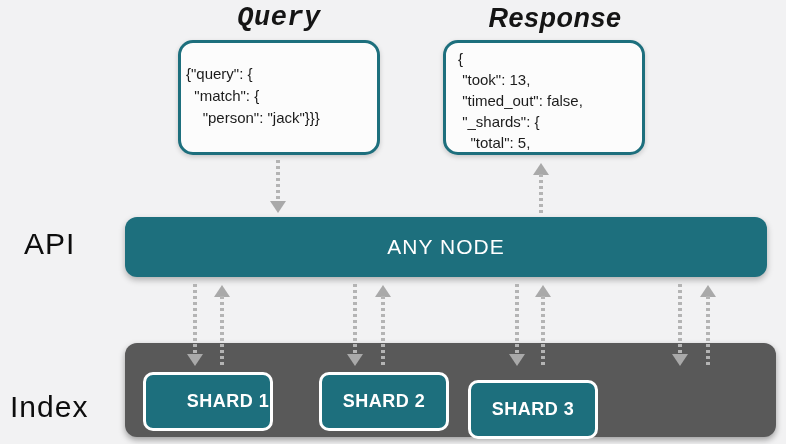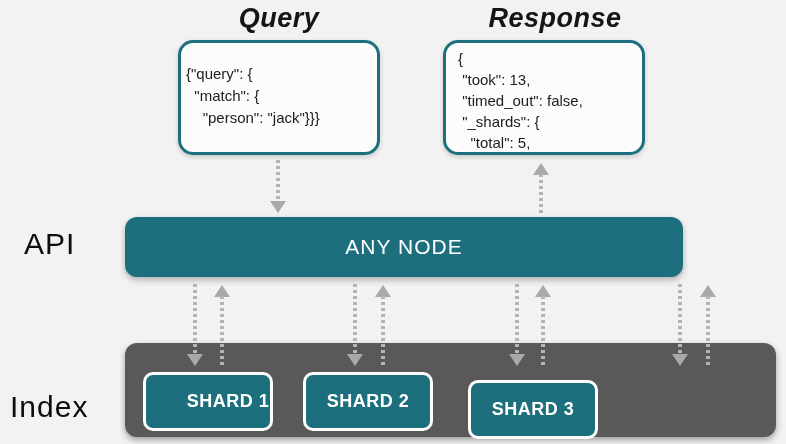--- a/index.html
+++ b/index.html
@@ -16,21 +16,21 @@
   .title {
     position: absolute;
     top: 3px;
     font-size: 27px;
     font-style: italic;
     font-weight: 600;
     color: #151515;
     text-align: center;
     letter-spacing: .5px;
   }
-  .query-title   { left: 178px; width: 202px; }
+  .query-title   { left: 178px; width: 202px; font-family: Liberation Mono, monospace; }
   .response-title{ left: 454px; width: 202px; }
 
   
   .code-box {
     position: absolute;
     top: 40px;
     width: 202px;
     height: 115px;
     box-sizing: border-box;
     background: #fcfcfc;
@@ -53,21 +53,21 @@
     color: #0d0d0d;
     letter-spacing: 1px;
   }
   .api-label   { left: 24px; top: 227px; }
   .index-label { left: 10px; top: 390px; }
 
   
   .node-bar {
     position: absolute;
     left: 125px; top: 217px;
-    width: 558px; height: 60px;
+    width: 642px; height: 60px;
     background: #1d6f7d;
     border-radius: 12px;
     box-shadow: 0 3px 6px rgba(0,0,0,.28);
     display: flex; align-items: center; justify-content: center;
     color: #ffffff;
     font-size: 21px;
     letter-spacing: 1px;
     z-index: 3;
   }
 
@@ -90,21 +90,21 @@
     border: 3px solid #ffffff;
     border-radius: 10px;
     display: flex; align-items: center; justify-content: center;
     color: #ffffff;
     font-weight: 700;
     font-size: 18px;
     letter-spacing: .5px;
     z-index: 4;
   }
   .shard-1 { left: 18px; padding-left: 40px; }
-  .shard-2 { left: 178px; }
+  .shard-2 { left: 194px; }
   .shard-3 { left: 343px; margin-top: 8px; }
   .shard-4 { left: 503px; }
 
   
   .arrow { position: absolute; width: 16px; z-index: 5; }
   .arrow .tail {
     position: absolute;
     left: 6px;
     width: 4px;
     background: repeating-linear-gradient(to bottom, #b4b4b4 0 3px, rgba(0,0,0,0) 3px 6px);

